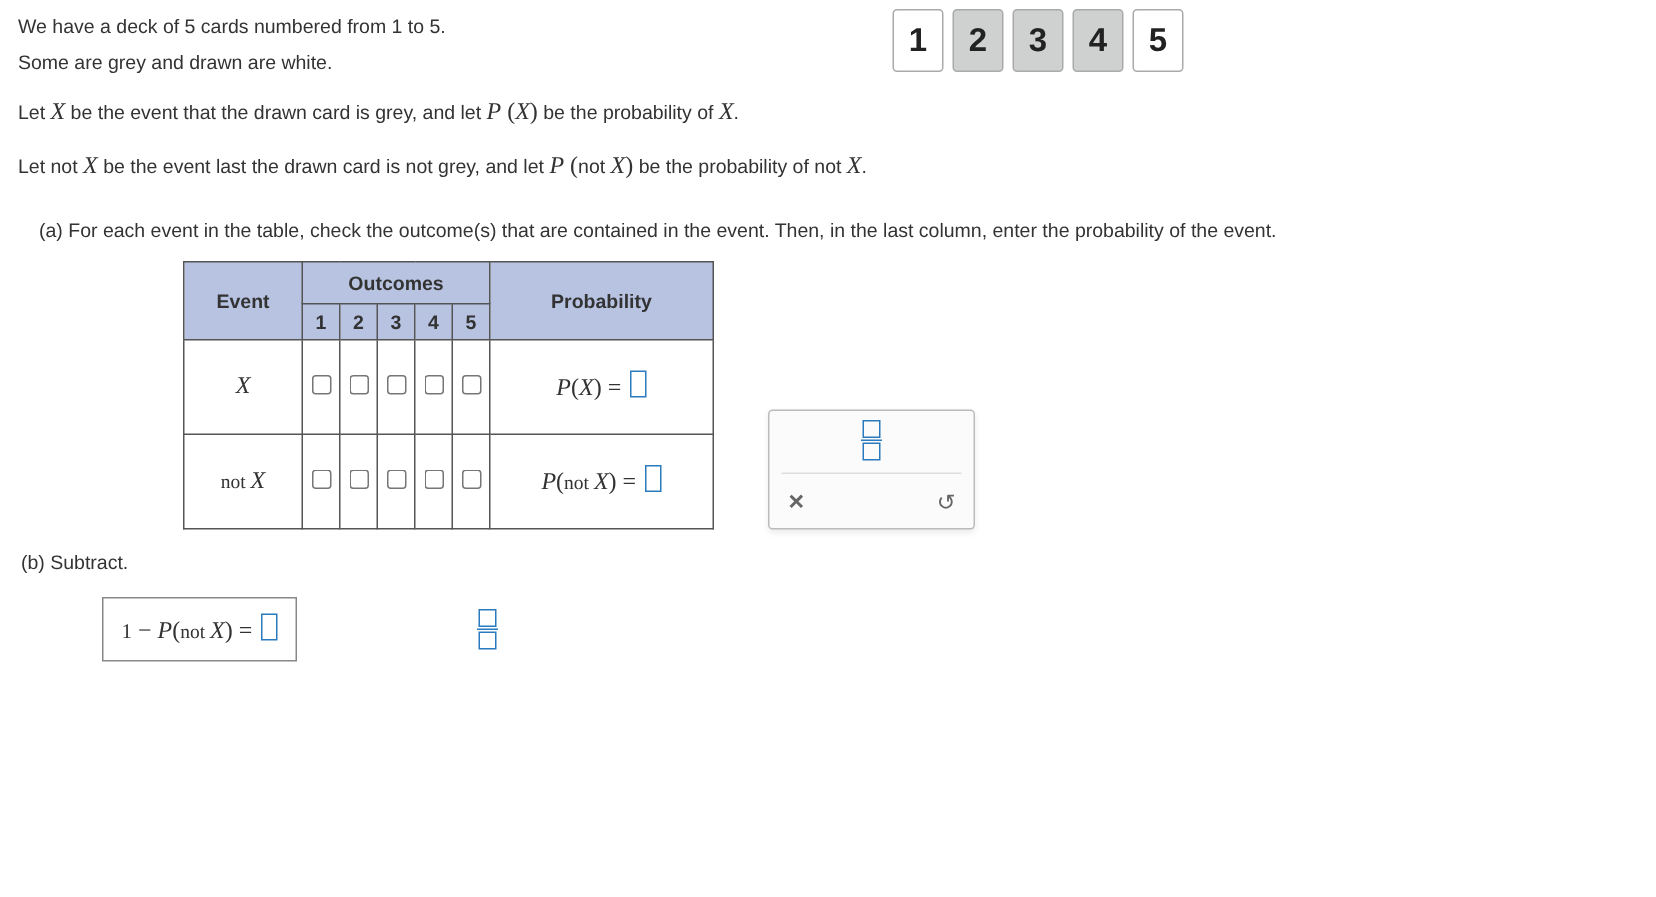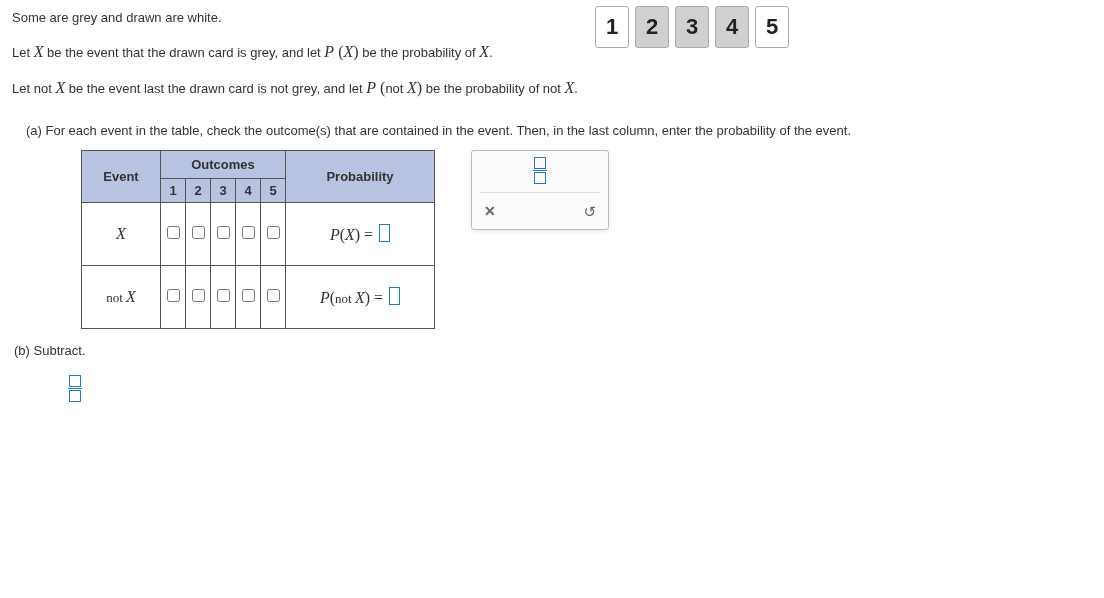--- a/index.html
+++ b/index.html
@@ -42,23 +42,23 @@
   .card.white { background: #fff; }
   .card.grey { background: #cfd0d0; }
 
   .intro-block { margin-bottom: 12px; }
   .para-block { margin-top: 12px; margin-bottom: 12px; }
 
   .part-a { margin-top: 21px; margin-bottom: 10px; margin-left: 14px; }
 
   .table-zone {
     display: flex;
-    align-items: flex-start;
+    align-items: flex-end;
     gap: 36px;
-    margin-left: 69px;
+    margin-left: 110px;
     margin-top: 10px;
   }
 
   table.outcome {
     border-collapse: collapse;
     background: #fff;
   }
   table.outcome th, table.outcome td {
     border: 1px solid #555;
     text-align: center;
@@ -164,20 +164,21 @@
 
 <div class="cards-row">
   <div class="card white">1</div>
   <div class="card grey">2</div>
   <div class="card grey">3</div>
   <div class="card grey">4</div>
   <div class="card white">5</div>
 </div>
 
 <div class="intro-block">
+  <div class="text-line">We have a deck of 5 cards numbered from 1 to 5.</div>
   <div class="text-line">Some are grey and drawn are white.</div>
 </div>
 
 <div class="para-block">
   <div class="text-line">
     <span>Let </span><span class="var-x">X</span><span> be the event that the drawn card is grey, and let </span><span class="fn-p">P</span><span class="paren"> (</span><span class="var-x">X</span><span class="paren">)</span><span> be the probability of </span><span class="var-x">X</span><span>.</span>
   </div>
 </div>
 
 <div class="para-block">
@@ -239,18 +240,21 @@
     <div class="palette-row2">
       <span class="tool-x">✕</span>
       <span class="tool-reset">↺</span>
     </div>
   </div>
 </div>
 
 <div class="part-b text-line">(b)  Subtract.</div>
 
 <div class="subtract-row">
+  <div class="subtract-box">
+    <span class="num">1</span><span> − </span><span class="fn-p">P</span><span class="paren">(</span><span style="font-family:Verdana;font-size:13px;">not </span><span class="var-x">X</span><span class="paren">)</span><span> = </span><span class="ans-box"></span>
+  </div>
   <span class="frac-btn">
     <span class="sq"></span>
     <span class="bar"></span>
     <span class="sq"></span>
   </span>
 </div>
 
 </body></html>

